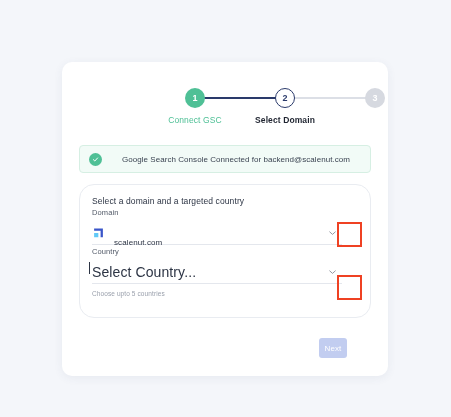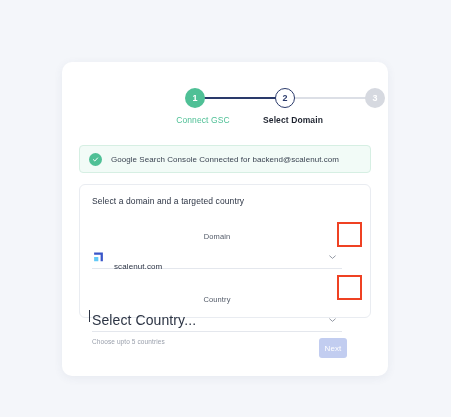--- a/index.html
+++ b/index.html
@@ -76,21 +76,21 @@
   .step-node.n2 {
     left: 213px;
     background: #ffffff;
     border: 1.5px solid #2a3a6b;
     color: #2a3a6b;
   }
   .step-node.n3 { left: 303px; background: #d6d9e0; color: #ffffff; }
 
   .step-labels {
     position: absolute;
-    left: 8px;
+    left: 0;
     top: 27px;
     width: 100%;
     height: 14px;
   }
   .step-label {
     position: absolute;
     top: 0;
     width: 110px;
     text-align: center;
     font-size: 8.5px;
@@ -121,52 +121,51 @@
     border-radius: 50%;
     background: #4fc096;
     display: flex;
     align-items: center;
     justify-content: center;
     flex: none;
   }
   .check-circle svg { display: block; }
 
   .banner-text {
-    margin-left: 9px;
+    margin-left: 20px;
     font-size: 8px;
     color: #3b4452;
     letter-spacing: 0.05px;
   }
 
   
   .form-panel {
     position: absolute;
     left: 17px;
     top: 122px;
     width: 292px;
     height: 134px;
     background: #ffffff;
     border: 1px solid #e9ecf1;
-    border-radius: 6px;
+    border-radius: 15px;
     padding: 11px 28px 0 12px;
   }
 
   .form-title {
     font-size: 8.5px;
     color: #2c3444;
     font-weight: 400;
     letter-spacing: 0.1px;
   }
 
   .field-label {
     font-size: 7.5px;
     color: #525a68;
-    margin-top: 26px;
-    letter-spacing: 0.1px;
-    text-align: center;
+    margin-top: 2px;
+    letter-spacing: 0.1px;
   }
 
   .select-row {
     position: relative;
     margin-top: 4px;
     height: 24px;
     border-bottom: 1px solid #e4e7ed;
     display: flex;
     align-items: center;
   }

